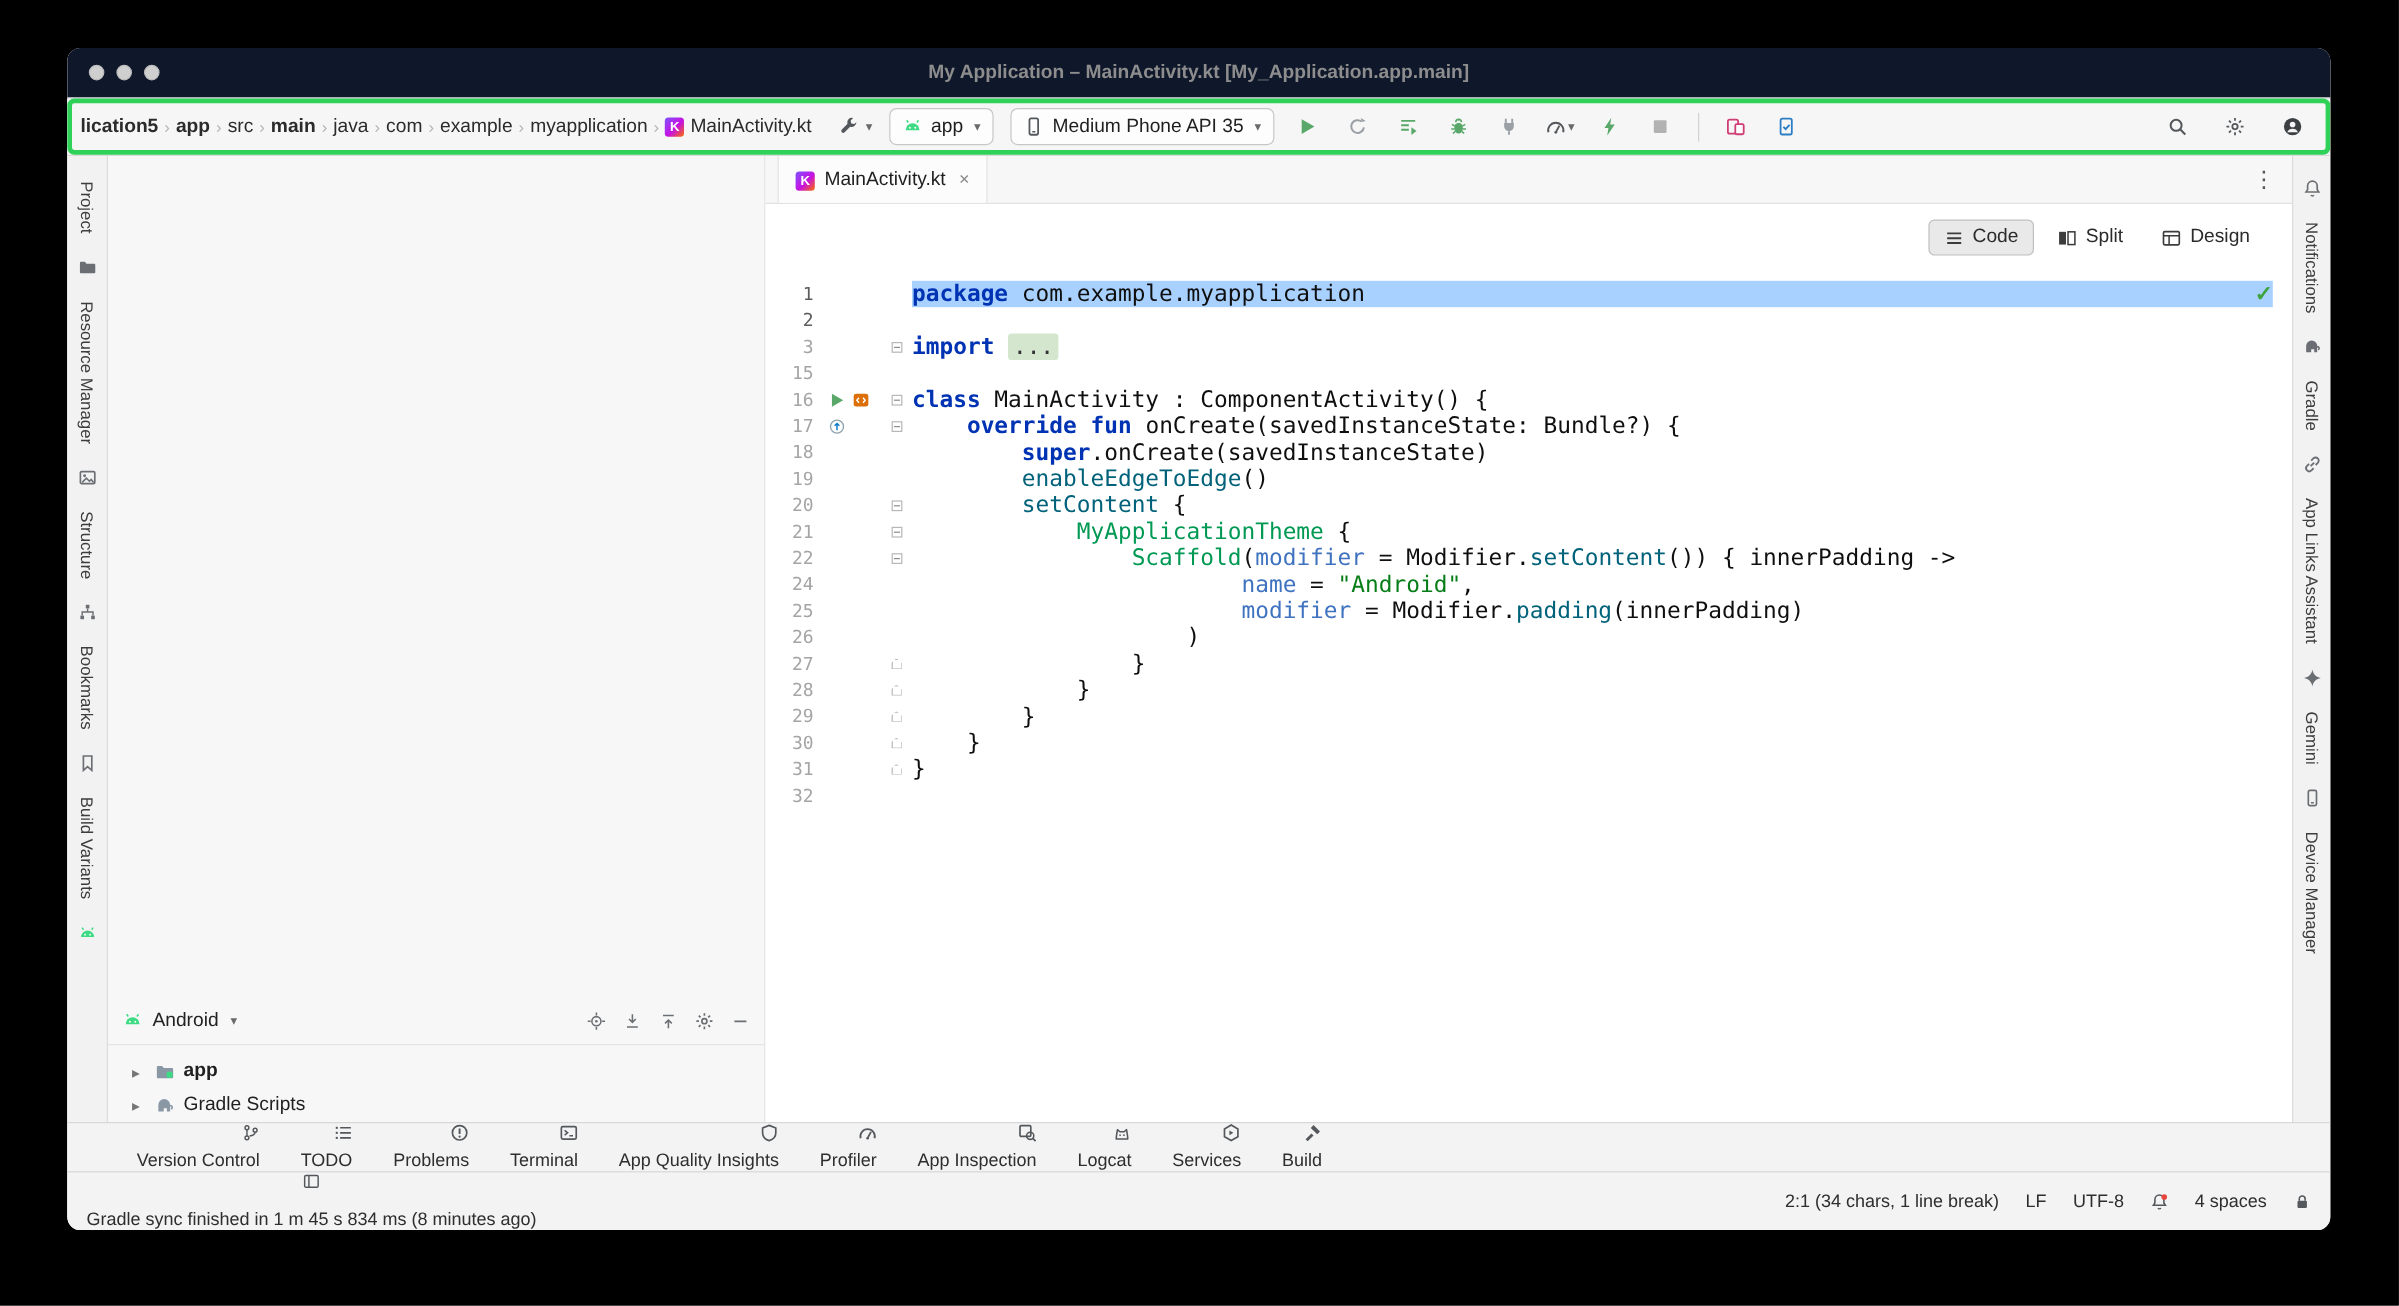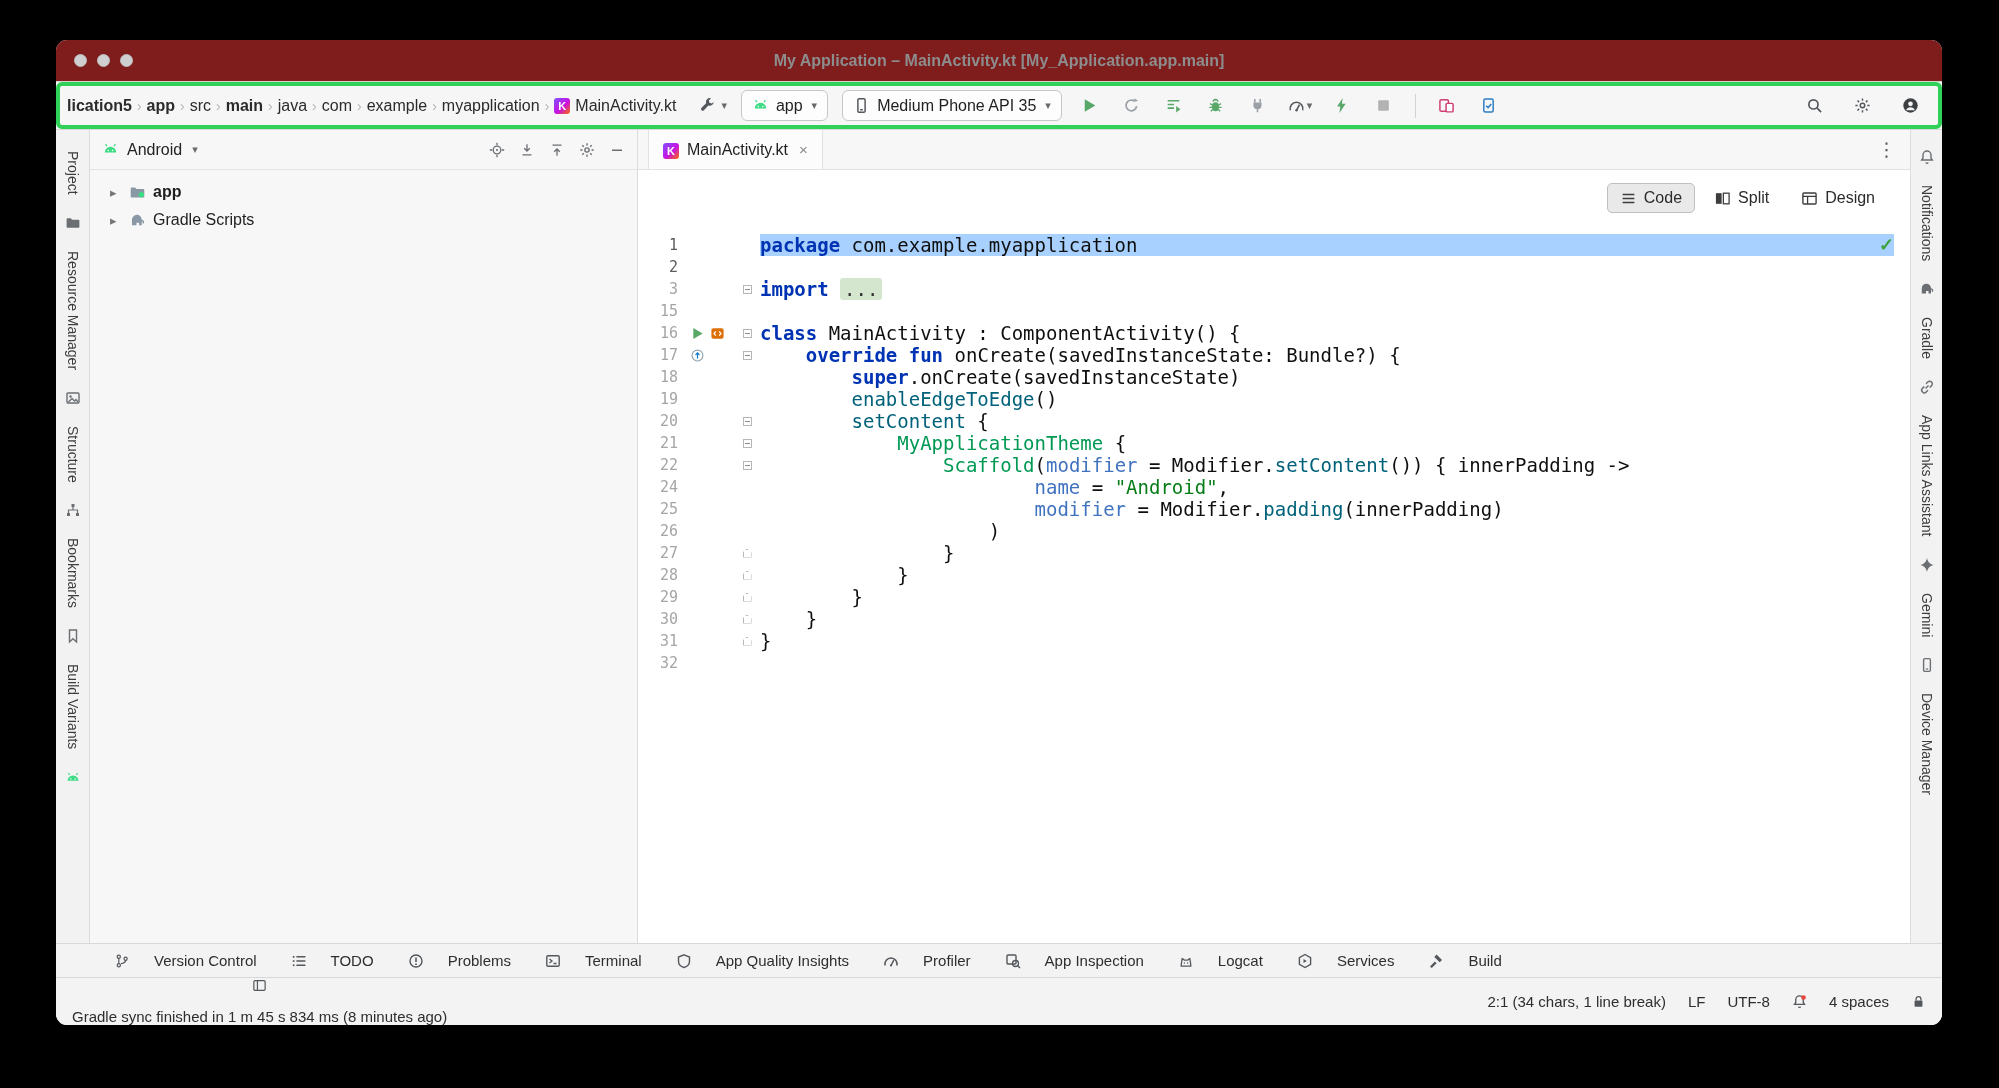--- a/index.html
+++ b/index.html
@@ -6,21 +6,21 @@
   html,body { width:1999px; height:1088px; }
   body { font-family: "Liberation Sans", sans-serif; background:#000; }
   .desktop { position:relative; width:1999px; height:1088px; background:#000; overflow:hidden; }
   .window {
     position:absolute; left:56px; top:40px; width:1886px; height:985px;
     background:#fff; border-radius:11px; overflow:hidden;
     display:flex; flex-direction:column;
     box-shadow:0 25px 70px rgba(0,0,0,.65);
   }
   
-  .titlebar { flex:0 0 42px; background:#7f1d1d; border-bottom:1px solid #d4d4d4;
+  .titlebar { flex:0 0 42px; background:#0f172a; border-bottom:1px solid #d4d4d4;
     display:flex; align-items:center; position:relative; }
   .traffic { position:absolute; left:18px; display:flex; gap:10px; }
   .traffic span { width:13px; height:13px; border-radius:50%; background:#cfcfcf; border:1px solid #bdbdbd; }
   .title { flex:1; text-align:center; color:#8d8d8d; font-weight:bold; font-size:16px; }
   
   .toolbar { flex:0 0 48px; background:#f6f6f6; border-bottom:1px solid #d9d9d9;
     display:flex; align-items:center; padding:0 10px; position:relative; }
   .green-box { position:absolute; inset:0; border:4px solid var(--hl,#2fd159); border-radius:6px;
     pointer-events:none; z-index:6; }
   .crumbs { display:flex; align-items:center; font-size:16px; color:#2b2b2b; white-space:nowrap; }
@@ -39,21 +39,21 @@
   
   .main { flex:1; display:flex; min-height:0; }
   .stripe { flex:0 0 34px; background:#f2f2f2; display:flex; flex-direction:column;
     align-items:center; padding:10px 0; }
   .stripe.left  { border-right:1px solid #dcdcdc; }
   .stripe.right { flex-basis:32px; border-left:1px solid #dcdcdc; }
   .vlabel { writing-mode:vertical-rl; font-size:14px; color:#3d3d3d; margin:11px 0; white-space:nowrap; }
   .stripe .icon { margin:9px 0; color:#6b6f73; }
   
   .project { flex:0 0 548px; background:#f7f7f7; border-right:1px solid #dcdcdc;
-    display:flex; flex-direction:column; }
+    display:flex; flex-direction:column;justify-content:flex-end; }
   .p-header { flex:0 0 40px; display:flex; align-items:center; gap:8px; padding:0 12px;
     font-size:16px; color:#222; border-bottom:1px solid #e4e4e4; }
   .p-actions { margin-left:auto; display:flex; align-items:center; gap:14px; }
   .tree { padding-top:8px; font-size:16px; color:#1f1f1f; }
   .tree-row { height:28px; display:flex; align-items:center; gap:7px; padding-left:20px; }
   .tree-chevron { color:#767676; font-size:13px; width:12px; }
   .tree-row .icon { color:#8a98a5; }
   .bold { font-weight:bold; }
   
   .editor-col { flex:1; min-width:0; display:flex; flex-direction:column; background:#fff; }
@@ -88,21 +88,21 @@
   .tok-kw { color:var(--kw,#0033b3); font-weight:bold; }
   .tok-pl { color:#0f0f0f; }
   .tok-str { color:var(--str,#067d17); }
   .tok-comp { color:var(--comp,#009954); }
   .tok-itfn { color:var(--fn,#00627a); }
   .tok-named { color:var(--named,#4073bf); }
   .tok-foldchip { background:#d5e6cf; color:#333; border-radius:3px; padding:0 4px; }
   
   .bottombar { flex:0 0 34px; background:#f3f3f3; border-top:1px solid #d8d8d8;
     display:flex; align-items:center; gap:34px; padding-left:58px; }
-  .bb-item { display:flex; align-items:flex-end; gap:24px; font-size:15px; color:#2e2e2e; }
+  .bb-item { display:flex; align-items:flex-end; gap:7px; font-size:15px; color:#2e2e2e;flex-direction:column; }
   .statusbar { flex:0 0 32px; background:#f3f3f3; border-top:1px solid #d8d8d8;
     display:flex; align-items:center; padding:0 16px; font-size:15px; color:#2e2e2e; }
   .sb-left { display:flex; align-items:center; gap:12px;flex-direction:column; }
   .sb-right { margin-left:auto; display:flex; align-items:center; gap:22px; }
   
   .icon { display:inline-flex; align-items:center; justify-content:center; }
   .icon svg { width:17px; height:17px; display:block; }
   .stripe .icon svg, .bb-item .icon svg { width:16px; height:16px; }
   .sb-left .icon svg, .sb-right .icon svg { width:15px; height:15px; }
   .p-actions .icon svg { width:16px; height:16px; }

